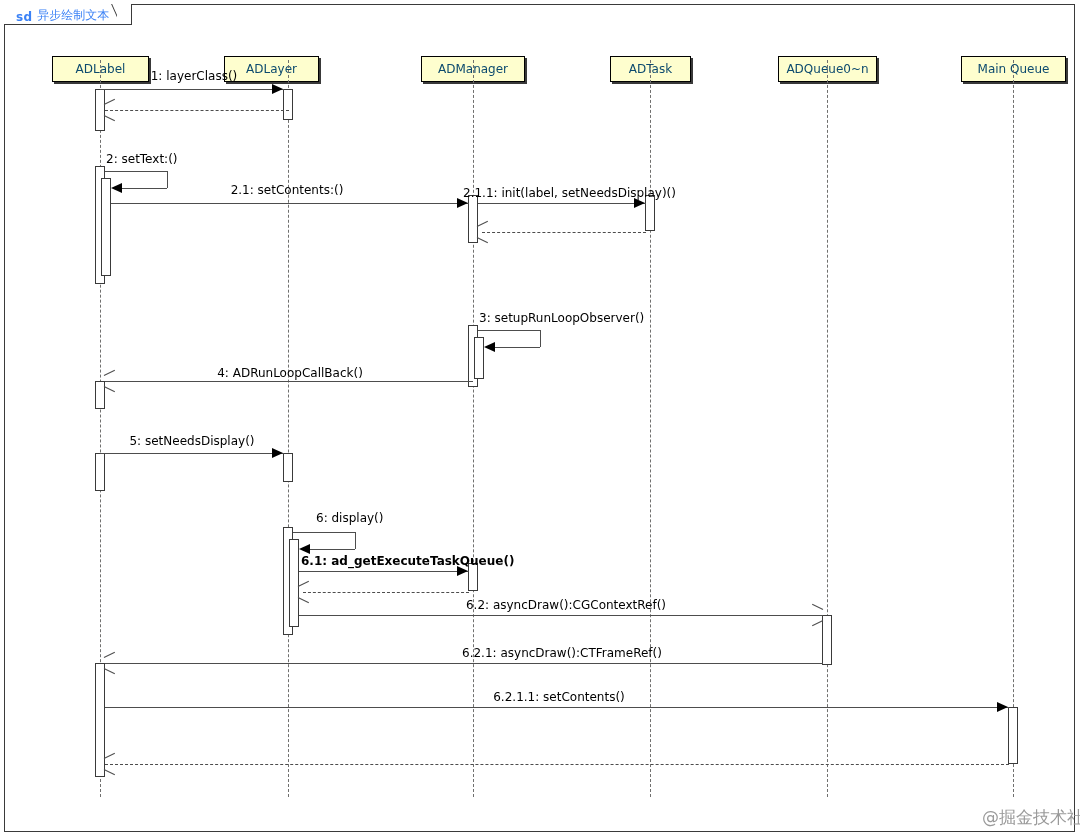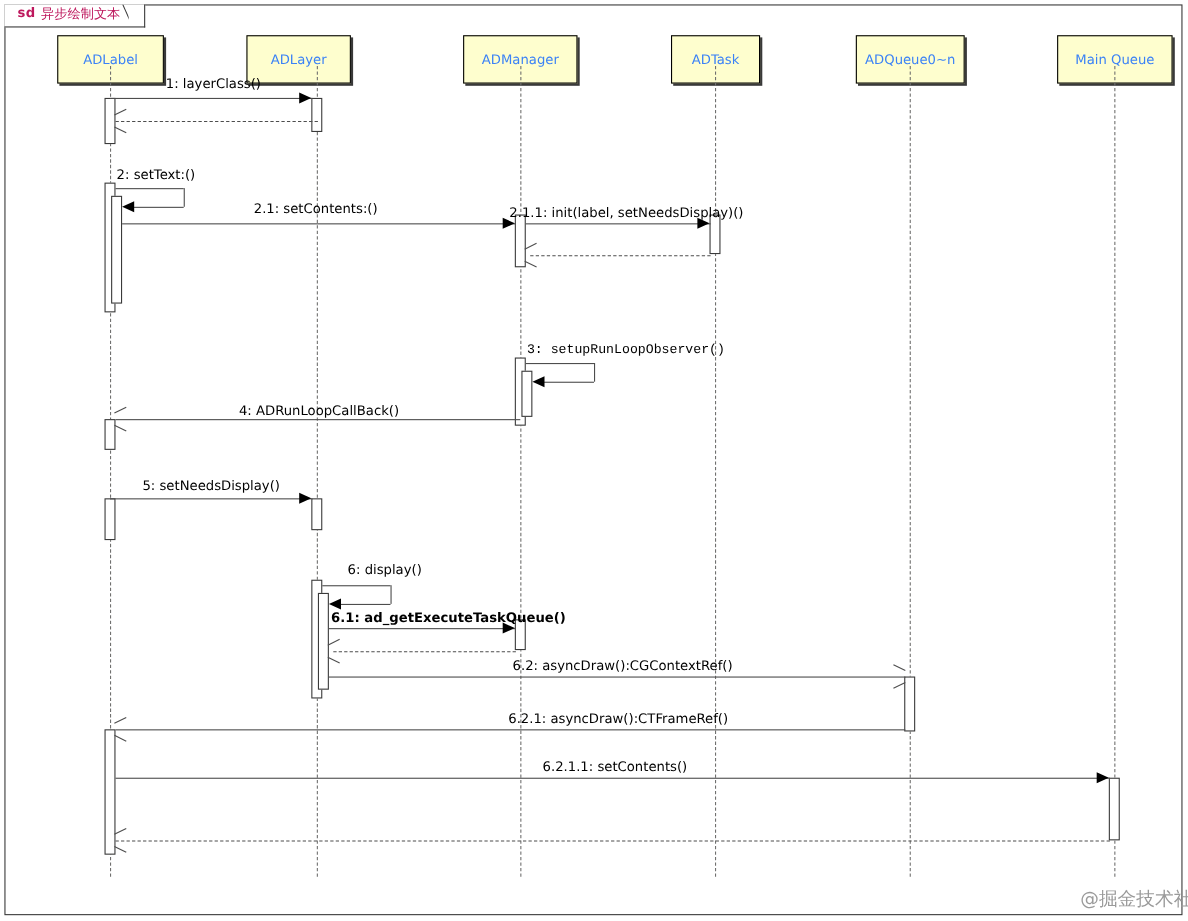--- a/index.html
+++ b/index.html
@@ -34,23 +34,23 @@
     left: 4px;
     top: 4px;
     height: 21px;
     border: 1px solid #3a3a3a;
     border-left: none;
     border-top: none;
     background: #ffffff;
     box-sizing: border-box;
     padding: 0 22px 0 12px;
     display: flex;
-    align-items: flex-start;
+    align-items: flex-end;
     font-size: 12px;
-    color: #be185d;
+    color: #3b82f6;
     white-space: nowrap;
   }
   .frame-tab .tab-kw {
     font-weight: bold;
     margin-right: 5px;
     letter-spacing: 0.3px;
   }
   .frame-tab-fold {
     position: absolute;
     top: 4px;
@@ -66,31 +66,32 @@
     top: 0px;
     width: 22px;
     height: 22px;
     border-right: 1px solid #3a3a3a;
     transform: skewX(24deg);
   }
 
   
   .participant {
     position: absolute;
-    height: 44px;
+    height: 26px;
     background: #FEFECE;
     border: 1px solid #000000;
     box-sizing: border-box;
     box-shadow: 2px 2px 0px 0px rgba(40,40,40,0.92);
     display: flex;
     align-items: center;
     justify-content: center;
     font-size: 12px;
-    color: #3b82f6;
+    color: #0c4a6e;
     white-space: nowrap;
+    margin-top: 24px;
   }
 
   
   .lifeline {
     position: absolute;
     width: 0;
     border-left: 1px dashed #70706f;
     box-sizing: border-box;
   }
 
@@ -268,21 +269,21 @@
   <div class="arrow-solid-r" style="left:634px; top:198px;"></div>
   <div class="msg-label" style="left:463px; top:186px;">2.1.1: init(label, setNeedsDisplay)()</div>
 
   <div class="msg-line dashed" style="left:482px; top:232px; width:164px;"></div>
   <div class="arrow-open left" style="left:477px; top:226px;"></div>
 
   <div class="msg-line" style="left:478px; top:330px; width:62px;"></div>
   <div class="vseg" style="left:540px; top:330px; height:17px;"></div>
   <div class="msg-line" style="left:492px; top:347px; width:48px;"></div>
   <div class="arrow-solid-l" style="left:484px; top:342px;"></div>
-  <div class="msg-label" style="left:479px; top:311px;font-family:Liberation Mono, monospace;">3: setupRunLoopObserver()</div>
+  <div class="msg-label" style="left:479px; top:311px;">3: setupRunLoopObserver()</div>
 
   <div class="msg-line" style="left:105px; top:381px; width:368px;"></div>
   <div class="arrow-open left" style="left:104px; top:375px;"></div>
   <div class="msg-label center" style="left:290px; top:366px;">4: ADRunLoopCallBack()</div>
 
   <div class="msg-line" style="left:100px; top:453px; width:184px;"></div>
   <div class="arrow-solid-r" style="left:272px; top:448px;"></div>
   <div class="msg-label center" style="left:192px; top:434px;">5: setNeedsDisplay()</div>
 
   <div class="msg-line" style="left:293px; top:532px; width:62px;"></div>

